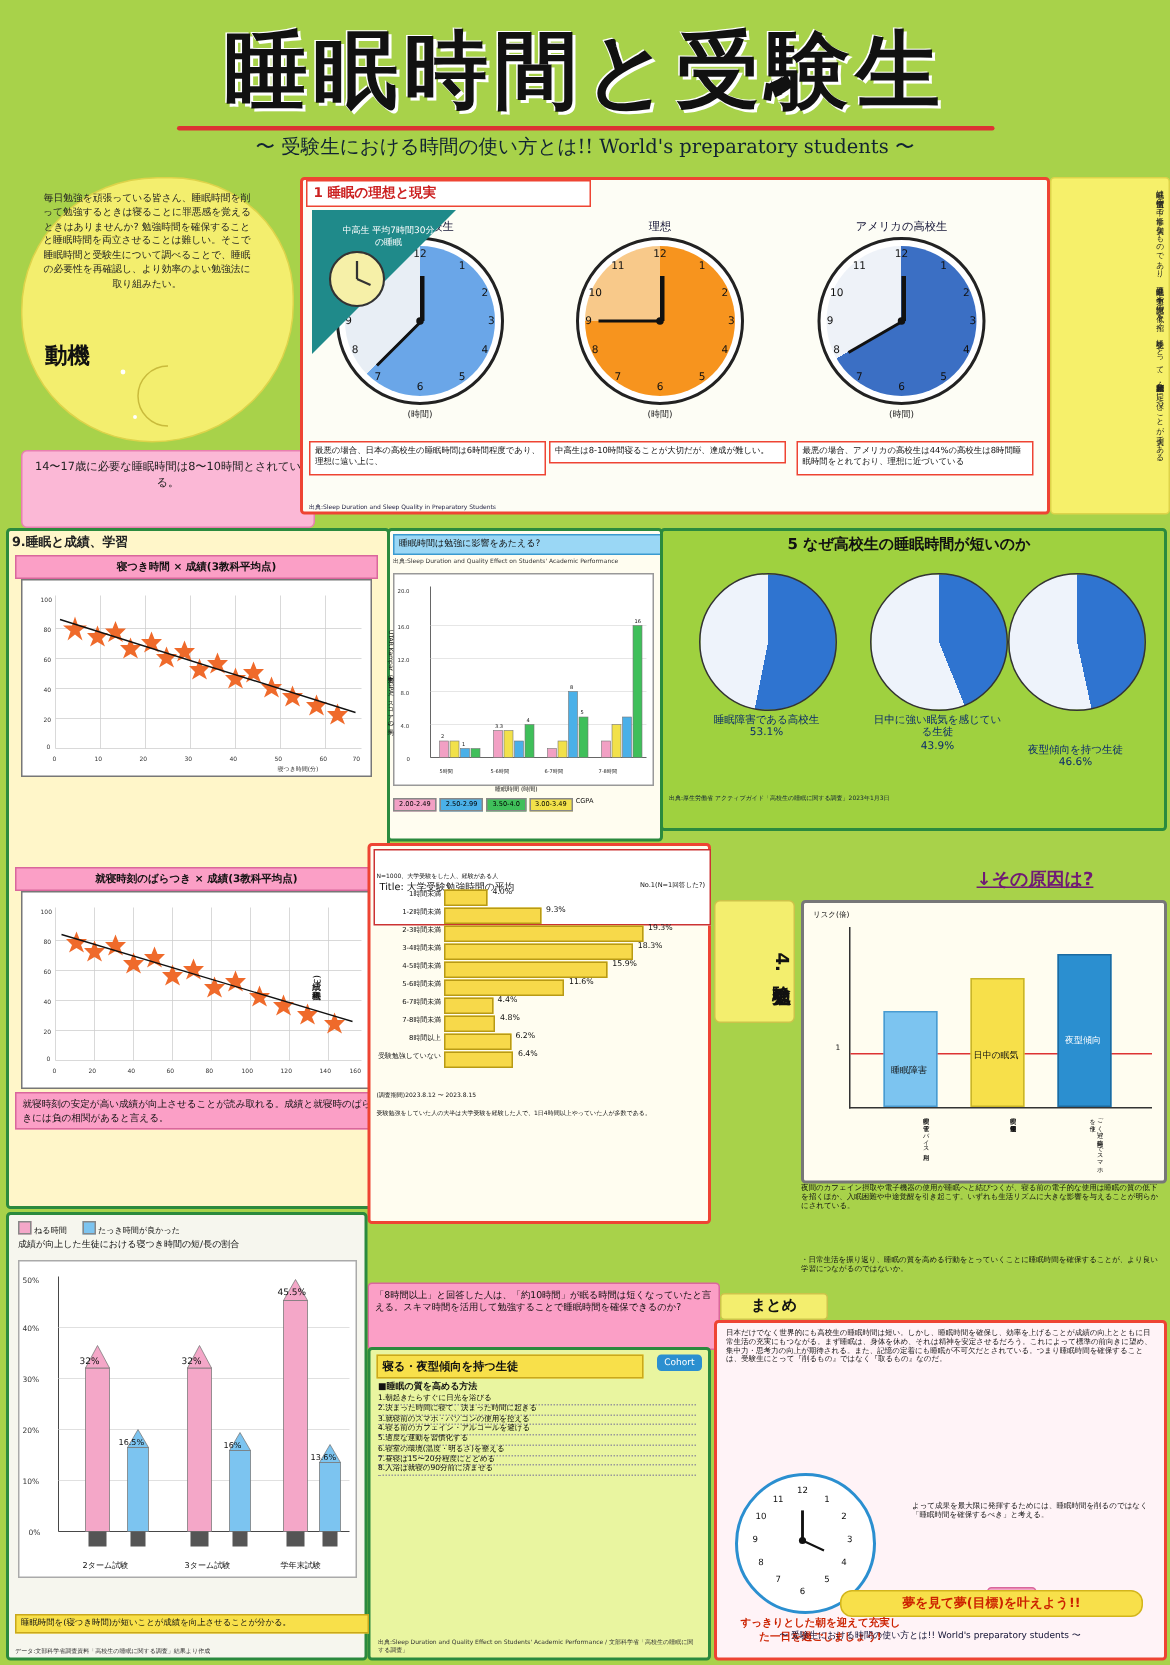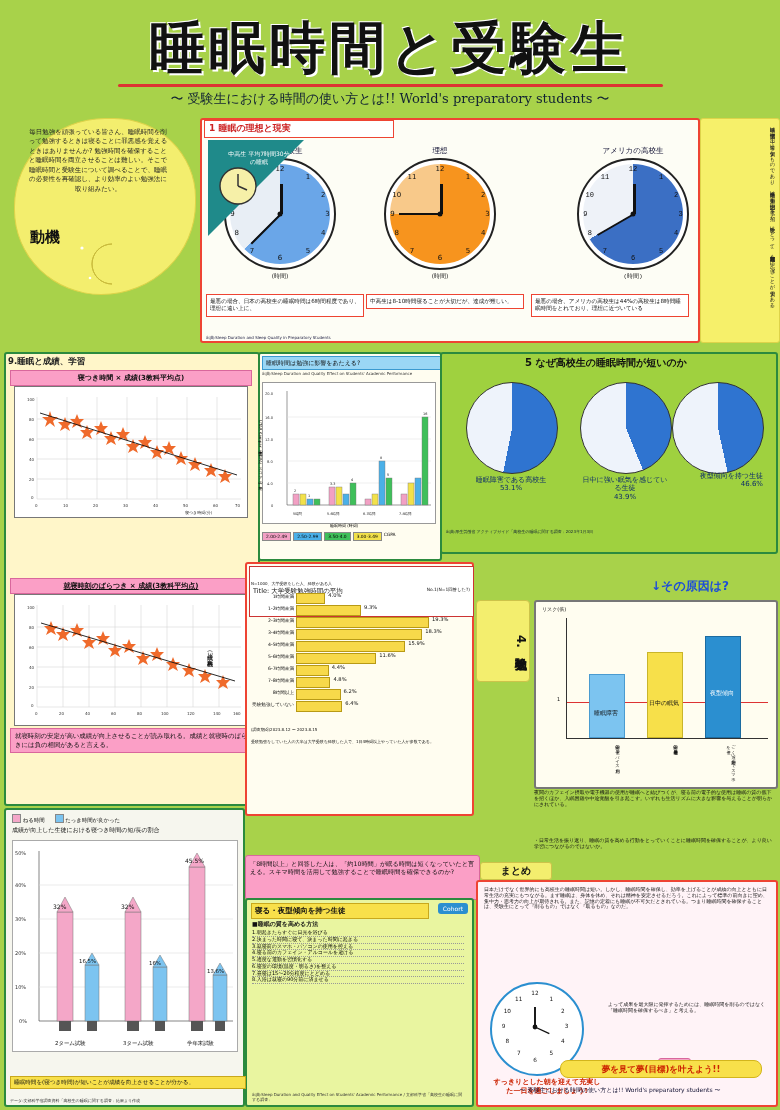--- a/index.html
+++ b/index.html
@@ -118,21 +118,21 @@
   .hbar{height:9px;background:#f7d94a;border:1px solid #b89a15;}
   .hbar-val{position:absolute;top:-1px;font-size:5.2px;color:#111;}
 
   #sec4-label{position:absolute;left:476px;top:600px;width:52px;height:72px;
     background:#f3ee6e;border:1px solid #ccc34a;border-radius:4px;
     font-size:12px;font-weight:bold;color:#111;text-align:center;
     writing-mode:vertical-rl;padding:4px 0;}
 
   
   #cause-hdr{position:absolute;left:610px;top:578px;width:160px;text-align:center;
-    font-size:12px;font-weight:bold;color:#1d4ed8;}
+    font-size:12px;font-weight:bold;color:#701a75;text-decoration:underline;}
   #cause{
     position:absolute;left:534px;top:600px;width:240px;height:185px;
     background:#fffdf0;border:2px solid #777;border-radius:3px;
   }
   .cause-bar{position:absolute;bottom:0;width:34px;}
 
   
   #pink-note{
     position:absolute;left:245px;top:855px;width:225px;height:35px;
     background:#fb9fc6;border:1px solid #d9679c;border-radius:3px;
@@ -174,20 +174,21 @@
   <div id="subtitle">〜 受験生における時間の使い方とは!! World's preparatory students 〜</div>
 
   <div id="motive"></div>
   <div id="motive-text">毎日勉強を頑張っている皆さん、睡眠時間を削って勉強するときは寝ることに罪悪感を覚えるときはありませんか? 勉強時間を確保することと睡眠時間を両立させることは難しい。そこで睡眠時間と受験生について調べることで、睡眠の必要性を再確認し、より効率のよい勉強法に取り組みたい。</div>
   <div id="motive-label">動機</div>
   <svg id="moon" viewBox="0 0 60 48">
     <path d="M42 4 A20 20 0 1 0 42 44 A16 16 0 1 1 42 4 Z" fill="#f7e98a" stroke="#c9bb3c" stroke-width="1"></path>
     <circle cx="12" cy="8" r="1.6" fill="#fff"></circle>
       <circle cx="20" cy="38" r="1.3" fill="#fff"></circle>
   </svg>
+  <div id="note-814">14〜17歳に必要な睡眠時間は8〜10時間とされている。</div>
 
   <div id="sec1" class="box"></div>
   <div id="sec1-title">1 睡眠の理想と現実</div>
 
   <div class="clock-wrap" style="left:205px;">
     <div class="clock-label">日本の高校生</div>
     <div class="clock">
       <div style="position:absolute;left:4px;top:4px;right:4px;bottom:4px;border-radius:50%;
            background:conic-gradient(#6aa6e8 0deg 225deg,#e8eef5 225deg 360deg);"></div>
       <span class="num" style="left:50%;top:9px;">12</span>
@@ -233,21 +234,21 @@
       <span class="num" style="left:6%;top:50%;">9</span>
       <span class="num" style="left:10%;top:32%;">10</span>
       <span class="num" style="left:24%;top:16%;">11</span>
       <div class="hand" style="left:50%;bottom:50%;width:2.5px;height:30px;transform:rotate(0deg);"></div>
       <div class="hand" style="left:50%;bottom:50%;width:2px;height:42px;transform:rotate(270deg);"></div>
       <div style="position:absolute;left:50%;top:50%;width:5px;height:5px;background:#111;border-radius:50%;transform:translate(-50%,-50%);"></div>
     </div>
     <div class="clock-cap">(時間)</div>
   </div>
 
-  <div class="clock-wrap" style="left:558px;font-family:Liberation Mono, monospace;">
+  <div class="clock-wrap" style="left:526px;">
     <div class="clock-label">アメリカの高校生</div>
     <div class="clock">
       <div style="position:absolute;left:4px;top:4px;right:4px;bottom:4px;border-radius:50%;
            background:conic-gradient(#3b6fc4 0deg 240deg,#eef2f8 240deg 360deg);"></div>
       <span class="num" style="left:50%;top:9px;">12</span>
       <span class="num" style="left:76%;top:16%;">1</span>
       <span class="num" style="left:90%;top:32%;">2</span>
       <span class="num" style="left:94%;top:50%;">3</span>
       <span class="num" style="left:90%;top:68%;">4</span>
       <span class="num" style="left:76%;top:84%;">5</span>
@@ -323,21 +324,21 @@
         <text x="108" y="120">30</text>
           <text x="138" y="120">40</text>
           <text x="168" y="120">50</text>
         <text x="198" y="120">60</text>
           <text x="220" y="120">70</text>
         <text x="170" y="127">寝つき時間(分)</text>
       </g>
     </svg>
   </div>
 
-  <div class="pinkhdr" style="position:absolute;left:10px;top:578px;width:240px;text-decoration:underline;">就寝時刻のばらつき × 成績(3教科平均点)</div>
+  <div class="pinkhdr" style="position:absolute;left:10px;top:578px;width:240px;">就寝時刻のばらつき × 成績(3教科平均点)</div>
   <div class="chartbox" style="position:absolute;left:14px;top:594px;width:232px;height:130px;">
     <svg viewBox="0 0 232 130" width="232" height="130">
       <g stroke="#ccc" stroke-width="0.5">
         <line x1="22" y1="10" x2="22" y2="112"></line>
           <line x1="22" y1="112" x2="226" y2="112"></line>
         <line x1="48" y1="10" x2="48" y2="112"></line>
           <line x1="74" y1="10" x2="74" y2="112"></line>
         <line x1="100" y1="10" x2="100" y2="112"></line>
           <line x1="126" y1="10" x2="126" y2="112"></line>
         <line x1="152" y1="10" x2="152" y2="112"></line>
@@ -464,21 +465,21 @@
     <span>53.1%</span>
   </div>
 
   <div class="pie" style="left:580px;top:382px;background:conic-gradient(#2f74d0 0 43.9%, #eef3fb 43.9% 100%);"></div>
   <div class="pie-cap" style="left:579px;top:476px;">
     <span>日中に強い眠気を感じている生徒</span><br>
     <span>43.9%</span>
   </div>
 
   <div class="pie" style="left:672px;top:382px;background:conic-gradient(#2f74d0 0 46.6%, #eef3fb 46.6% 100%);"></div>
-  <div class="pie-cap" style="left:671px;top:472px;text-align:right;">
+  <div class="pie-cap" style="left:671px;top:496px;">
     <span>夜型傾向を持つ生徒</span><br>
     <span>46.6%</span>
   </div>
   <div class="xtiny" style="position:absolute;left:446px;top:530px;width:320px;color:#123;">出典:厚生労働省 アクティブガイド「高校生の睡眠に関する調査」2023年1月3日</div>
 
   <div id="sec4"></div>
   <div id="sec4-hdr">
     <span>Title: 大学受験勉強時間の平均</span>
     <span style="float:right;font-size:4.4px;">No.1(N=1回答した?)</span>
   </div>

